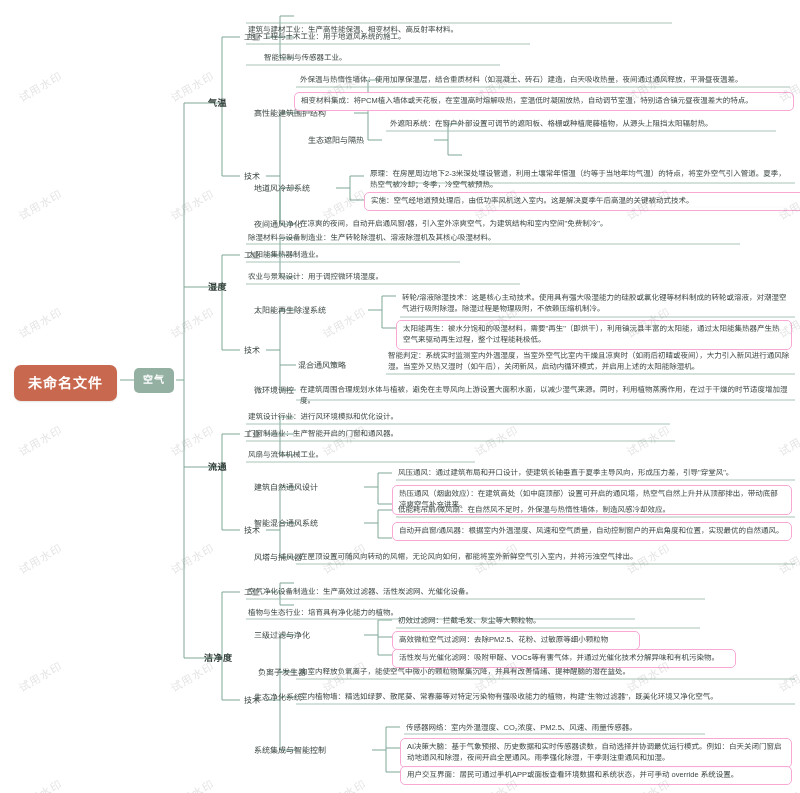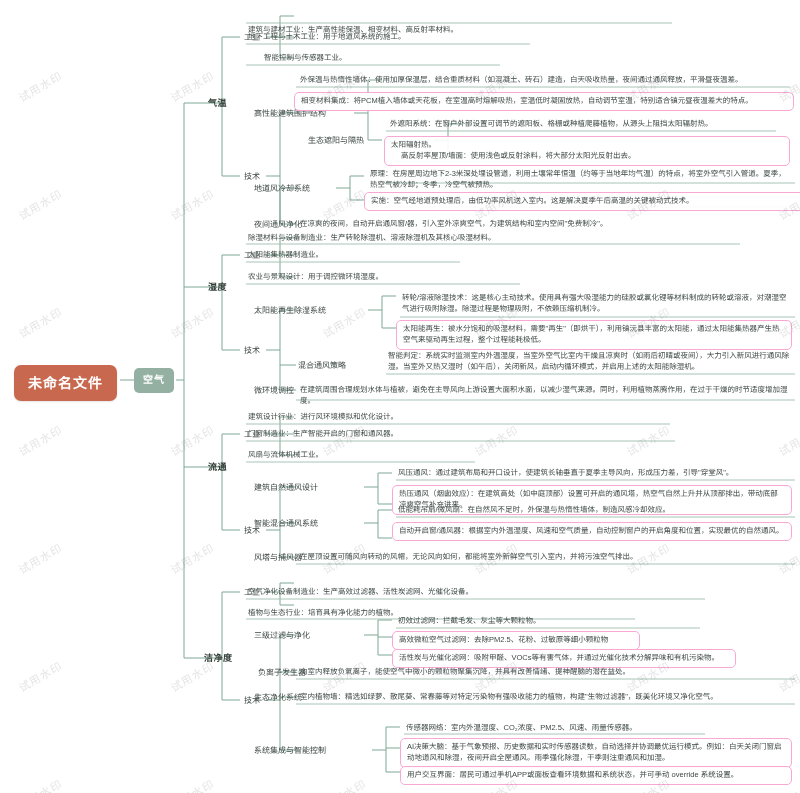--- a/index.html
+++ b/index.html
@@ -274,24 +274,20 @@
 
   <div class="node node-l4" style="left:252px; top:107px;">高性能建筑围护结构</div>
   <div class="node node-l4" style="left:252px; top:182px;">地道风冷却系统</div>
   <div class="node node-l4" style="left:252px; top:218px;">夜间通风净化</div>
 
   <div class="node node-leaf" style="left:298px; top:74px; width:492px;">外保温与热惰性墙体：使用加厚保温层，结合重质材料（如混凝土、砖石）建造，白天吸收热量，夜间通过通风释放，平滑昼夜温差。</div>
   <div class="node node-leaf boxed" style="left:294px; top:92px; width:500px;">相变材料集成：将PCM植入墙体或天花板，在室温高时熔解吸热，室温低时凝固放热，自动调节室温，特别适合镇元昼夜温差大的特点。</div>
 
   <div class="node node-l4" style="left:306px; top:134px;">生态遮阳与隔热</div>
   <div class="node node-leaf" style="left:388px; top:118px; width:400px;">外遮阳系统：在窗户外部设置可调节的遮阳板、格栅或种植爬藤植物，从源头上阻挡太阳辐射热。</div>
-  <div class="node node-leaf boxed" style="left:384px; top:136px; width:406px;">
-    <div>太阳辐射热。</div>
-    <div style="padding-left:10px">高反射率屋顶/墙面：使用浅色或反射涂料，将大部分太阳光反射出去。</div>
-  </div>
 
   <div class="node node-leaf" style="left:368px; top:168px; width:424px;">原理：在房屋周边地下2-3米深处埋设管道，利用土壤常年恒温（约等于当地年均气温）的特点，将室外空气引入管道。夏季，热空气被冷却；冬季，冷空气被预热。</div>
   <div class="node node-leaf boxed" style="left:364px; top:192px; width:511px;">实施：空气经地道预处理后，由低功率风机送入室内。这是解决夏季午后高温的关键被动式技术。</div>
   <div class="node node-leaf" style="left:298px; top:218px; width:492px;">在凉爽的夜间，自动开启通风窗/器，引入室外凉爽空气，为建筑结构和室内空间"免费制冷"。</div>
 
   <div class="node node-l4" style="left:242px; top:249px;">工业</div>
   <div class="node node-l4" style="left:242px; top:344px;">技术</div>
 
   <div class="node node-leaf" style="left:246px; top:232px; width:498px;">除湿材料与设备制造业：生产转轮除湿机、溶液除湿机及其核心吸湿材料。</div>
   <div class="node node-leaf" style="left:246px; top:249px; width:220px;">太阳能集热器制造业。</div>

